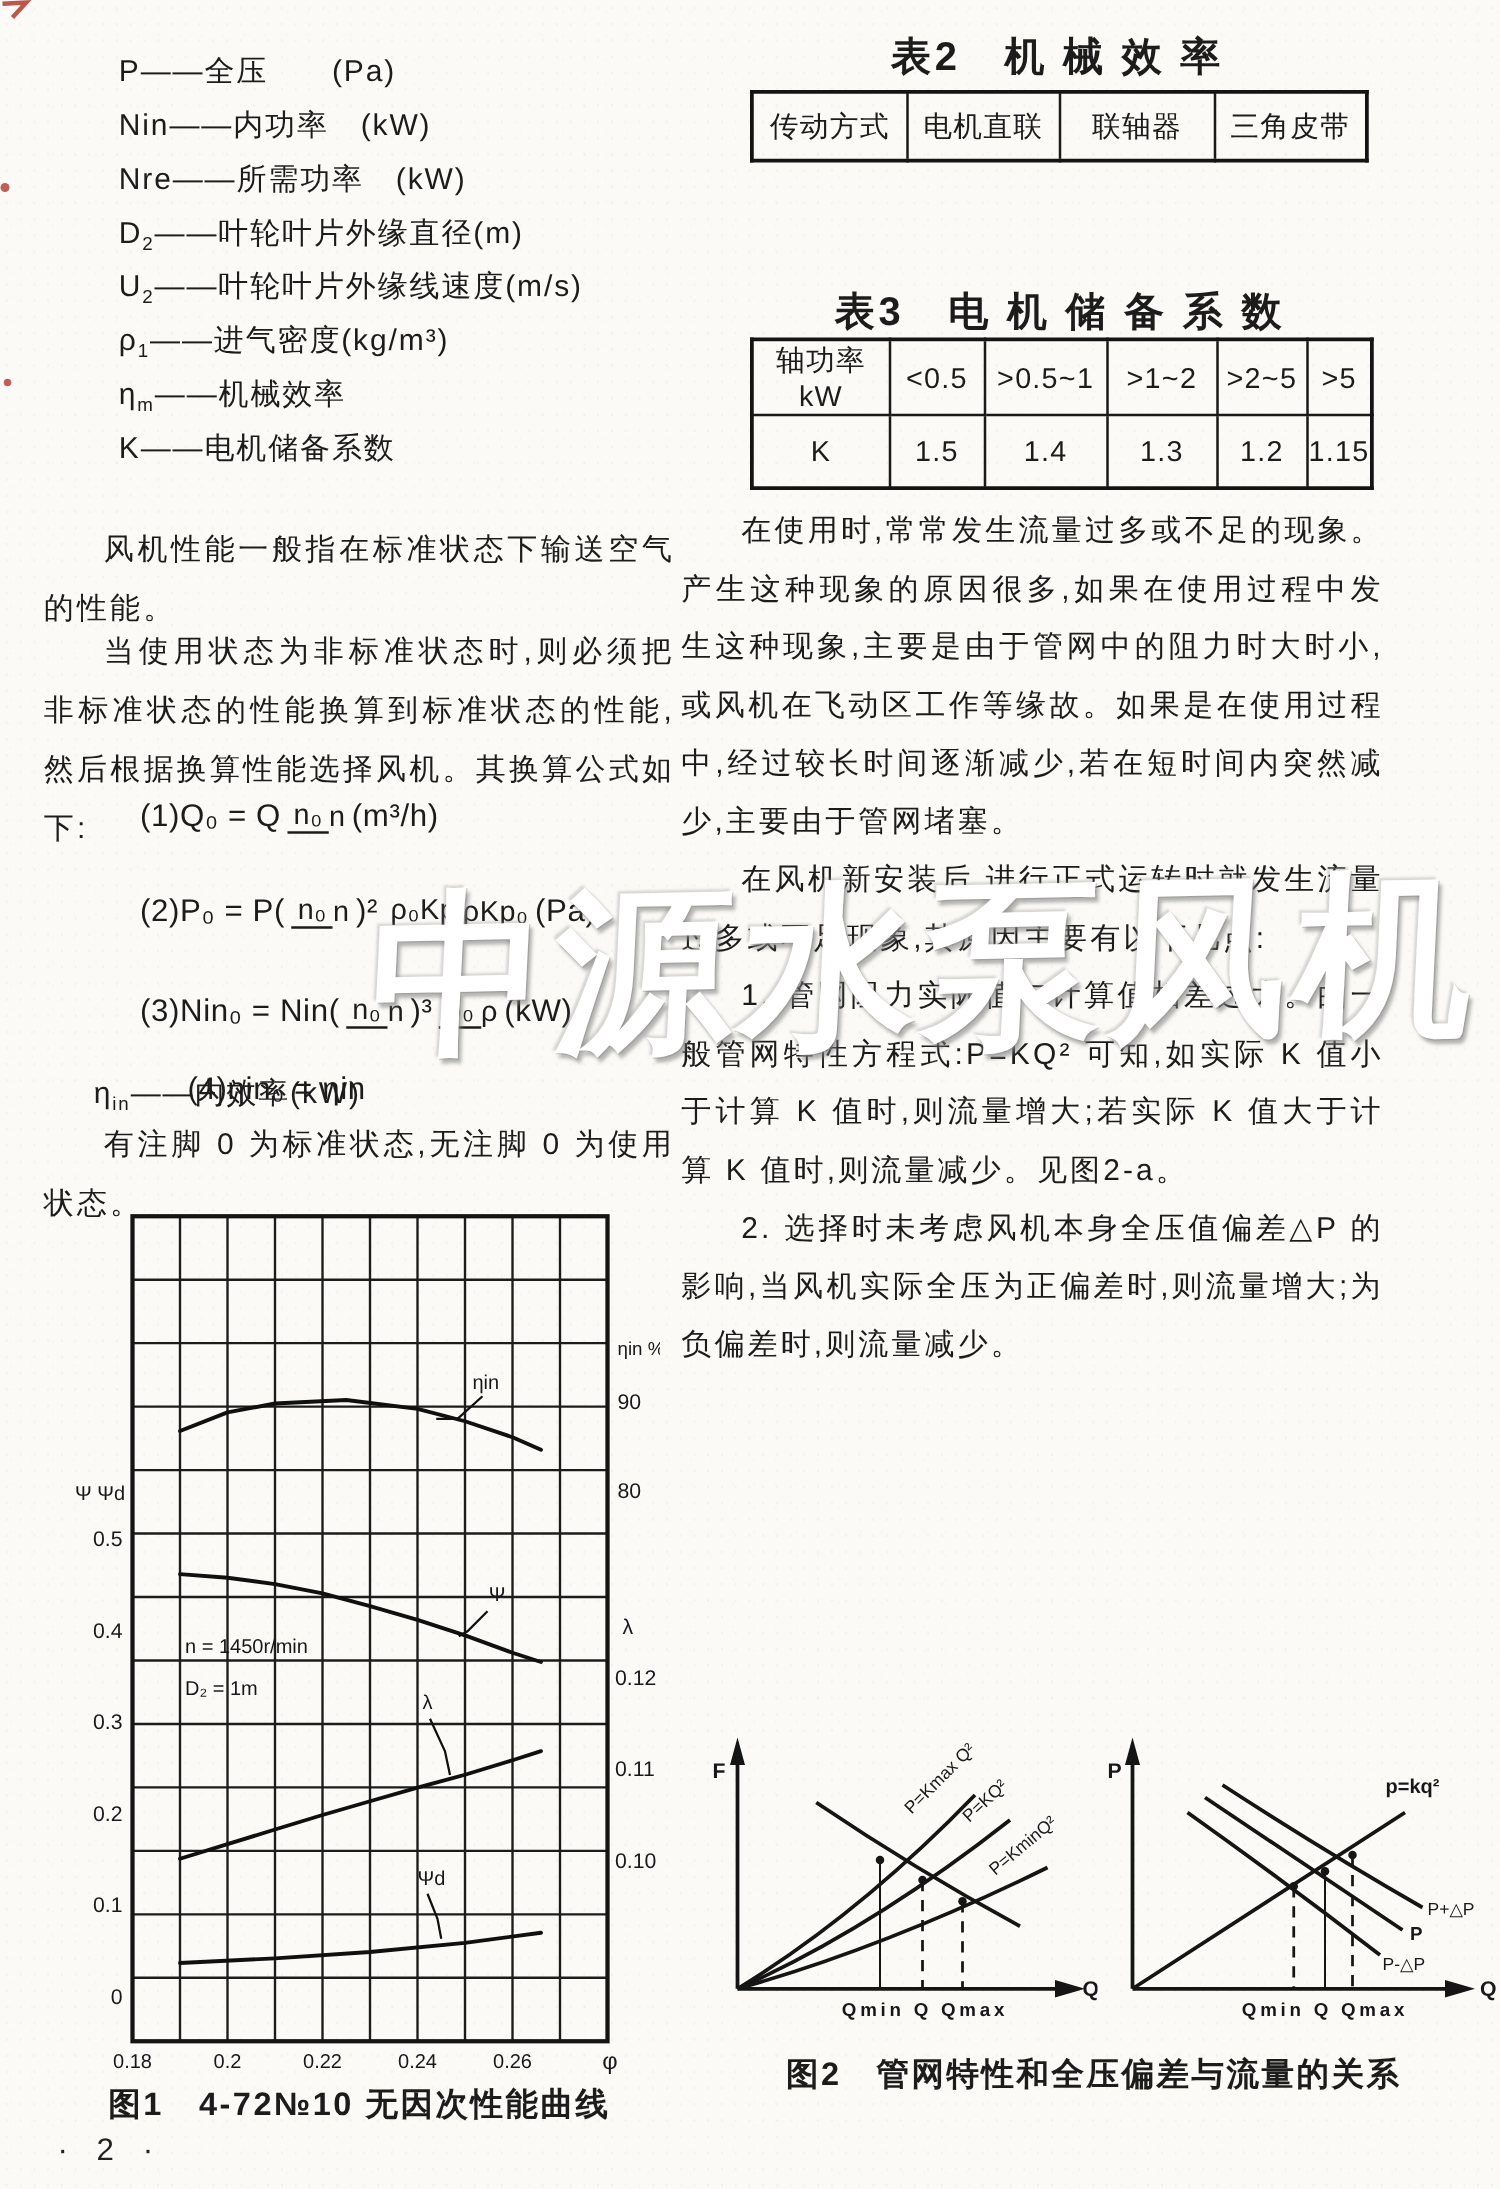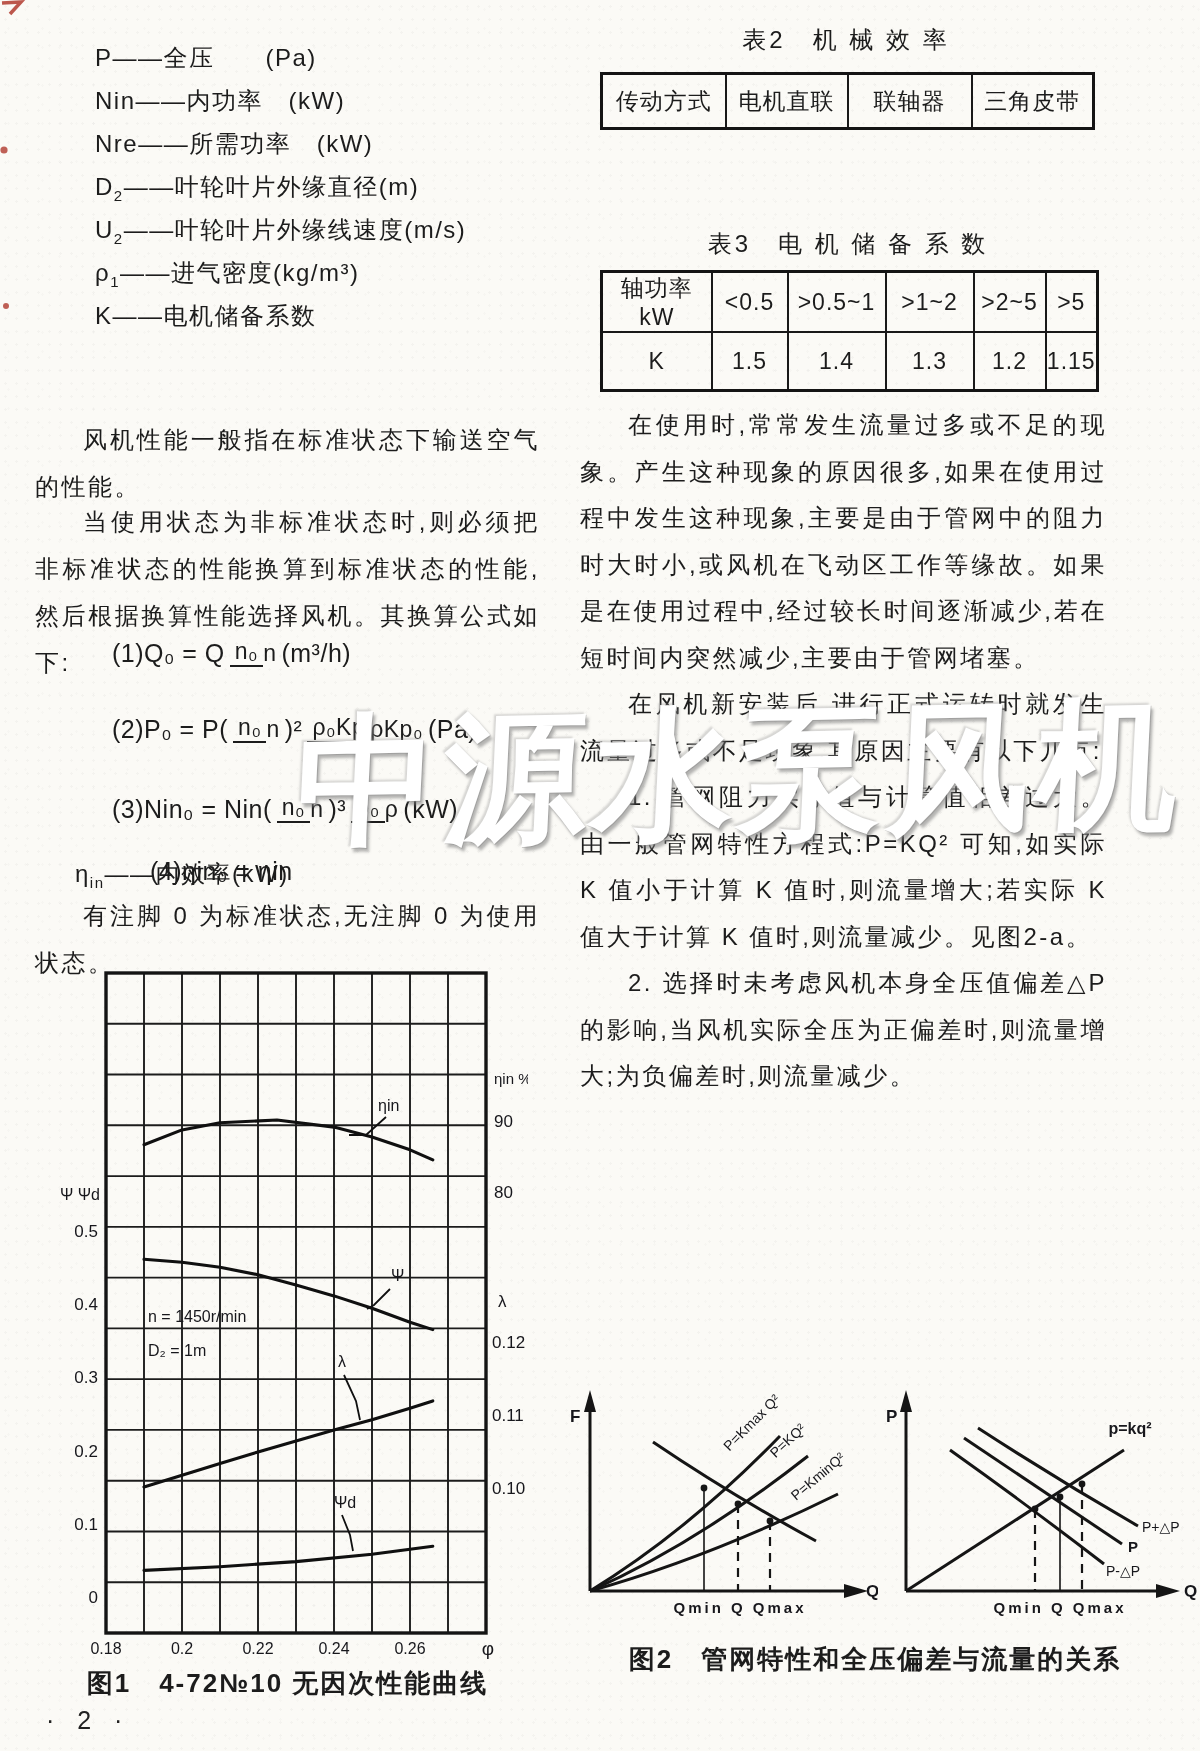--- a/index.html
+++ b/index.html
@@ -26,32 +26,32 @@
   .frac{display:inline-flex;flex-direction:row;align-items:center;margin:0 5px;line-height:1.12;font-size:23px;}
   .frac .num{border-bottom:2px solid #1c1c1c;padding:0 5px 1px 5px;}
   .frac .den{padding-top:1px;}
   #eta-line{left:75px;top:858px;font-size:24px;letter-spacing:1.5px;}
   #eta-line sub{font-size:15px;}
   #note-para{left:35px;top:892px;width:505px;}
   #fig1{left:48px;top:960px;}
   #fig1-caption{left:35px;top:1666px;width:505px;text-align:center;font-size:26px;font-weight:700;letter-spacing:2px;}
   #page-num{left:46px;top:1706px;font-size:25px;letter-spacing:8px;color:#222;}
   
-  .tbl-title{text-align:center;font-size:24px;font-weight:400;letter-spacing:3px;}
+  .tbl-title{text-align:center;font-size:32px;font-weight:700;letter-spacing:3px;}
   #t2-title{left:600px;top:24px;width:492px;}
   #t3-title{left:600px;top:228px;width:496px;}
   table{border-collapse:collapse;table-layout:fixed;background:transparent;}
   td,th{border:2.5px solid #191919;text-align:center;font-size:23px;font-weight:400;padding:0;letter-spacing:1px;}
   #table2{left:600px;top:72px;width:492px;border:3.5px solid #141414;}
   #table2 th{height:52px;} #table2 td{height:58px;}
   #table3{left:600px;top:270px;width:496px;border:3.5px solid #141414;padding-left:28px;}
   #table3 th{height:54px;} #table3 td{height:56px;}
   .sym-sub{font-size:14px;}
   #right-paras{left:545px;top:402px;width:562px;}
-  #right-paras .para{line-height:46.5px;margin-left:35px;}
+  #right-paras .para{line-height:46.5px;}
   #fig2a{left:548px;top:1376px;}
   #fig2b{left:858px;top:1376px;}
   #fig2-caption{left:555px;top:1642px;width:640px;text-align:center;font-size:26px;font-weight:700;letter-spacing:2px;}
   
   #watermark{
     left:296px;top:702px;width:920px;z-index:50;pointer-events:none;
     font-size:142px;font-weight:700;letter-spacing:6px;line-height:1;
     color:#ffffff;transform:rotate(-1.2deg) skewX(-4deg);
     text-shadow:3px 4px 3px rgba(120,120,120,.55), -2px -2px 2px rgba(145,145,145,.35), 1px 1px 0 rgba(160,160,160,.45);
     white-space:nowrap;
@@ -69,20 +69,21 @@
   <circle cx="6" cy="306" r="3" fill="#b03a2e" opacity="0.8"></circle>
 </svg>
 
 <div id="left-defs" class="abs">
   <div class="def-row"><span class="def-term"><span>P</span><sub></sub></span><span>——全压　　(Pa)</span></div>
   <div class="def-row"><span class="def-term"><span>Nin</span><sub></sub></span><span>——内功率　(kW)</span></div>
   <div class="def-row"><span class="def-term"><span>Nre</span><sub></sub></span><span>——所需功率　(kW)</span></div>
   <div class="def-row"><span class="def-term"><span>D</span><sub>2</sub></span><span>——叶轮叶片外缘直径(m)</span></div>
   <div class="def-row"><span class="def-term"><span>U</span><sub>2</sub></span><span>——叶轮叶片外缘线速度(m/s)</span></div>
   <div class="def-row"><span class="def-term"><span>ρ</span><sub>1</sub></span><span>——进气密度(kg/m³)</span></div>
+  <div class="def-row"><span class="def-term"><span>η</span><sub>m</sub></span><span>——机械效率</span></div>
   <div class="def-row"><span class="def-term"><span>K</span><sub></sub></span><span>——电机储备系数</span></div>
 </div>
 
 <p id="left-para1" class="abs para">风机性能一般指在标准状态下输送空气的性能。</p>
 <p id="left-para2" class="abs para">当使用状态为非标准状态时,则必须把非标准状态的性能换算到标准状态的性能,然后根据换算性能选择风机。其换算公式如下:</p>
 
 <div id="formulas" class="abs">
   <div class="formula f1">
     <span>(1)Q₀ = Q</span>
     <span class="frac">

